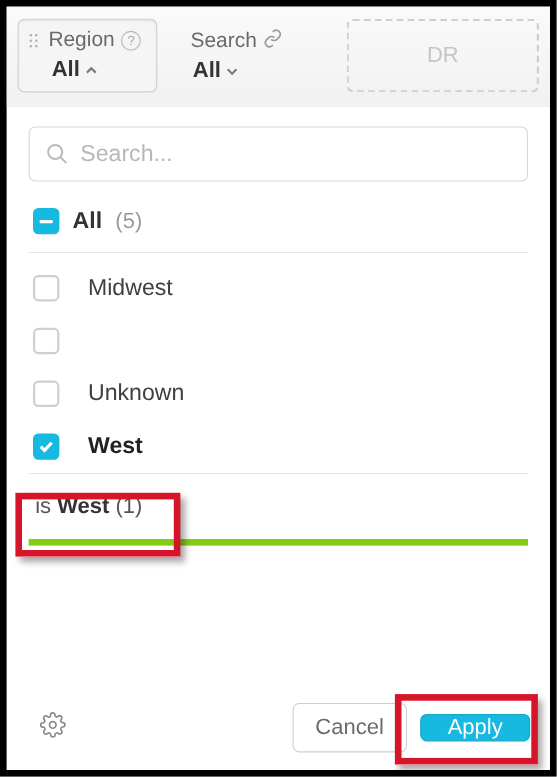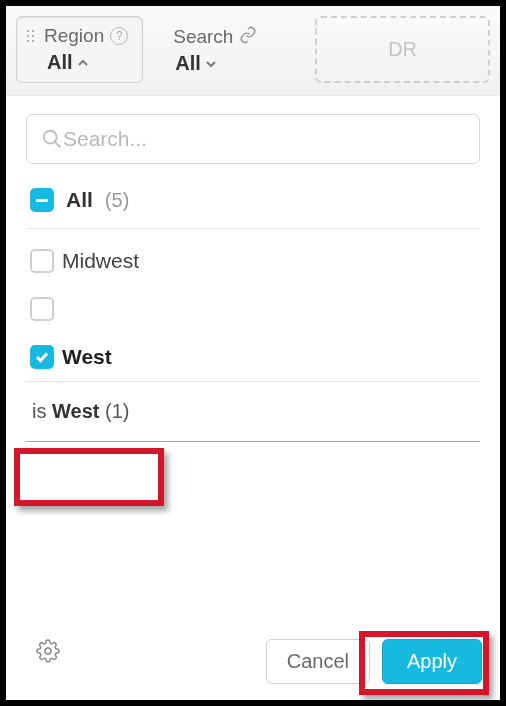--- a/index.html
+++ b/index.html
@@ -94,20 +94,21 @@
     }
     .panel {
       padding: 18px 20px 0 20px;
     }
     .search-box {
       display: flex;
       align-items: center;
       border: 1px solid #d8d8d8;
       border-radius: 6px;
       padding: 12px 14px;
+      gap: 10px;
     }
     .search-box svg { stroke: #bcbcbc; }
     .search-input {
       border: none;
       outline: none;
       font-size: 21px;
       color: #555;
       flex: 1;
       background: transparent;
     }
@@ -144,45 +145,46 @@
     .cb.checked svg { stroke: #fff; }
     .all-label { font-size: 21px; font-weight: 700; color: #333; }
     .all-count { font-size: 20px; color: #9a9a9a; }
     .options {
       padding-top: 8px;
       border-bottom: 1px solid #e5e5e5;
     }
     .opt-row {
       display: flex;
       align-items: flex-end;
-      gap: 8px;
+      gap: 26px;
       padding: 12px 4px;
     }
     .opt-label { font-size: 21px; color: #404040; }
     .opt-row.checked .opt-label { font-weight: 700; color: #222; }
     .highlight-box {
       position: absolute;
       border: 6px solid #d4152a;
       box-shadow: 4px 5px 6px rgba(0,0,0,0.35);
       pointer-events: none;
       z-index: 10;
     }
     .hl-west { left: 8px; top: 442px; width: 150px; height: 58px; }
     .hl-apply { left: 353px; top: 625px; width: 130px; height: 64px; }
     .summary-row {
       padding: 18px 6px 18px 6px;
-      border-bottom: 1px solid #84cc16;
+      border-bottom: 6px solid #84cc16;
       font-size: 20px;
       color: #555;
     }
     .summary-row strong { color: #333; font-weight: 700; }
     .footer {
       position: absolute;
       bottom: 0; left: 12px; right: 0;
       display: flex;
+      align-items: center;
       padding: 14px 18px 16px 18px;
     }
     .gear { cursor: pointer; }
     .gear svg { stroke: #8a8a8a; fill: none; }
     .footer-spacer { flex: 1; }
     .btn {
       font-size: 20px;
       padding: 10px 20px;
       border-radius: 6px;
       cursor: pointer;
@@ -267,20 +269,24 @@
   </div>
 
   <div class="options">
     <div class="opt-row">
       <div class="cb"></div>
       <span class="opt-label">Midwest</span>
     </div>
     <div class="opt-row">
       <div class="cb"></div>
     </div>
+    <div class="opt-row">
+      <div class="cb"></div>
+      <span class="opt-label">Unknown</span>
+    </div>
     <div class="opt-row checked">
       <div class="cb checked">
         <svg width="16" height="16" viewBox="0 0 16 16" fill="none" stroke-width="3">
             <path d="M3 8 L6.5 11.5 L13 4.5"></path>
           </svg>
       </div>
       <span class="opt-label">West</span>
     </div>
   </div>
 

